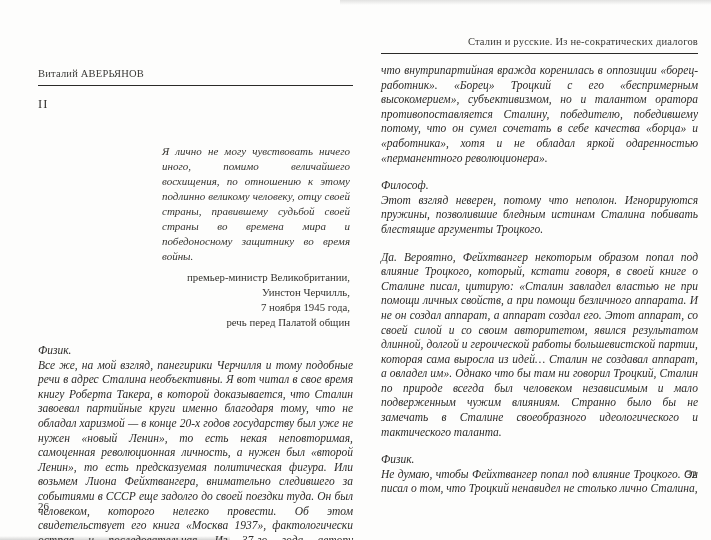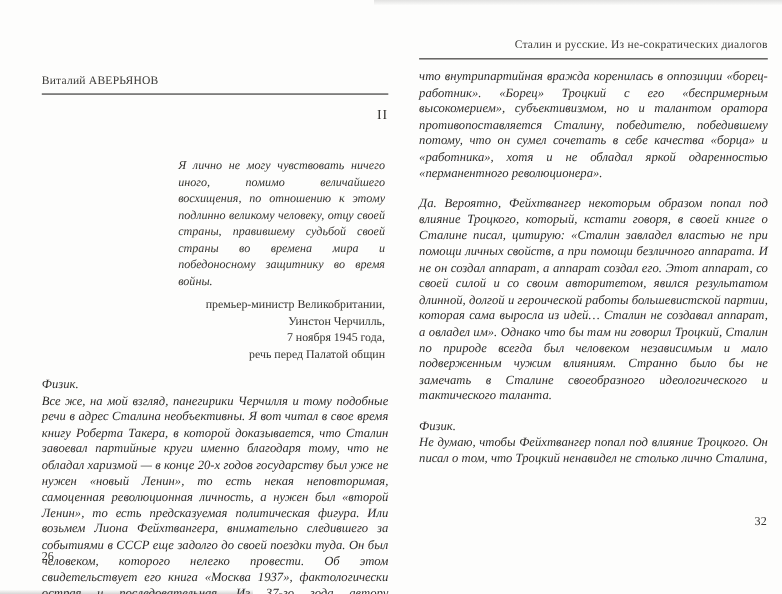--- a/index.html
+++ b/index.html
@@ -32,21 +32,21 @@
     font-size:10.5px;
     letter-spacing:0.2px;
     color:#3a3936;
     padding-bottom:6px;
     border-bottom:1.5px solid #2b2a28;
   }
   .running-header.right{text-align:right;}
 
   .chapter-number{
     margin-top:11px;
-    text-align:right;
+    text-align:left;
     font-size:12.5px;
     letter-spacing:1px;
     color:#33322f;
   }
 
   .epigraph{
     margin-top:32px;
     margin-left:124px;
     width:188px;
     font-style:italic;
@@ -115,20 +115,24 @@
     </div>
 
     <div class="page-number left">26</div>
   </div>
 
   <div class="page page-right">
     <div class="running-header right">Сталин и русские. Из не-сократических диалогов</div>
 
     <div class="dialog-text continuation">что внутрипартийная вражда коренилась в оппозиции «борец-работник». «Борец» Троцкий с его «беспримерным высокомерием», субъективизмом, но и талантом оратора противопоставляется Сталину, победителю, победившему потому, что он сумел сочетать в себе качества «борца» и «работника», хотя и не обладал яркой одаренностью «перманентного революционера».</div>
 
+    <div class="dialog-block">
+      <div class="speaker-label">Философ.</div>
+      <div class="dialog-text">Этот взгляд неверен, потому что неполон. Игнорируются пружины, позволившие бледным истинам Сталина побивать блестящие аргументы Троцкого.</div>
+    </div>
 
     <div class="dialog-block">
       <div class="dialog-text">Да. Вероятно, Фейхтвангер некоторым образом попал под влияние Троцкого, который, кстати говоря, в своей книге о Сталине писал, цитирую: «Сталин завладел властью не при помощи личных свойств, а при помощи безличного аппарата. И не он создал аппарат, а аппарат создал его. Этот аппарат, со своей силой и со своим авторитетом, явился результатом длинной, долгой и героической работы большевистской партии, которая сама выросла из идей… Сталин не создавал аппарат, а овладел им». Однако что бы там ни говорил Троцкий, Сталин по природе всегда был человеком независимым и мало подверженным чужим влияниям. Странно было бы не замечать в Сталине своеобразного идеологического и тактического таланта.</div>
     </div>
 
     <div class="dialog-block">
       <div class="speaker-label">Физик.</div>
       <div class="dialog-text">Не думаю, чтобы Фейхтвангер попал под влияние Троцкого. Он писал о том, что Троцкий ненавидел не столько лично Сталина,</div>
     </div>
 

